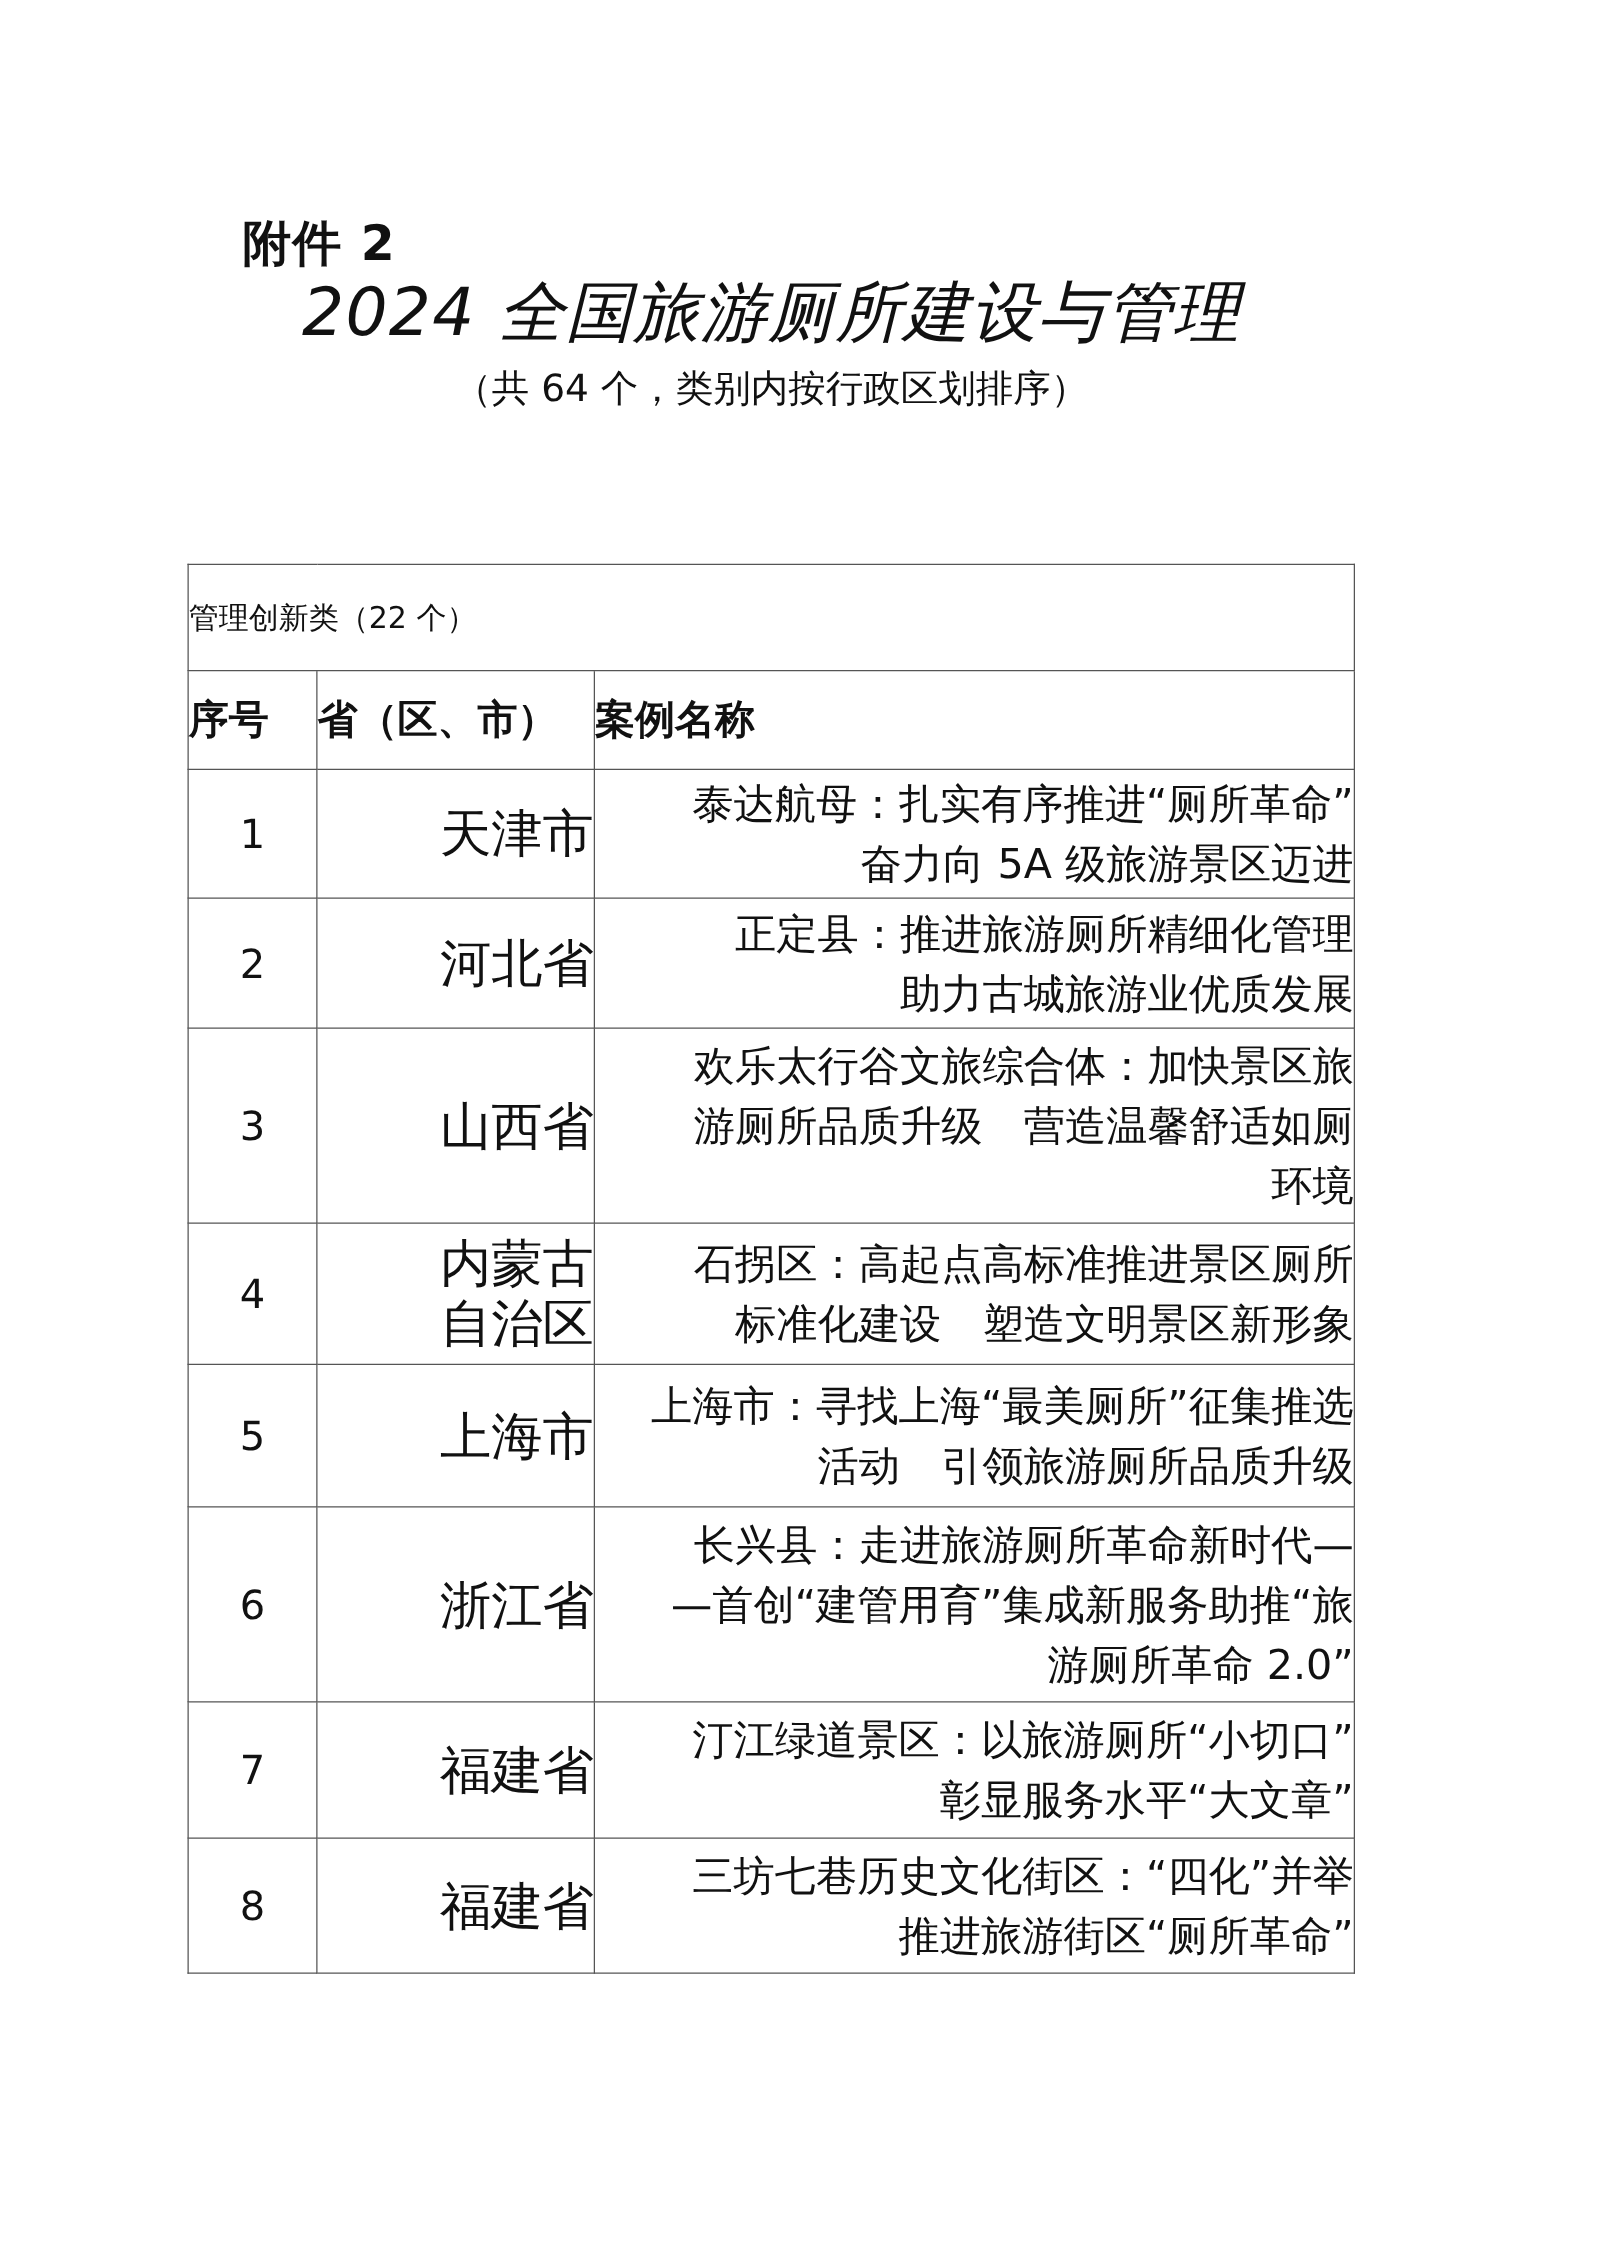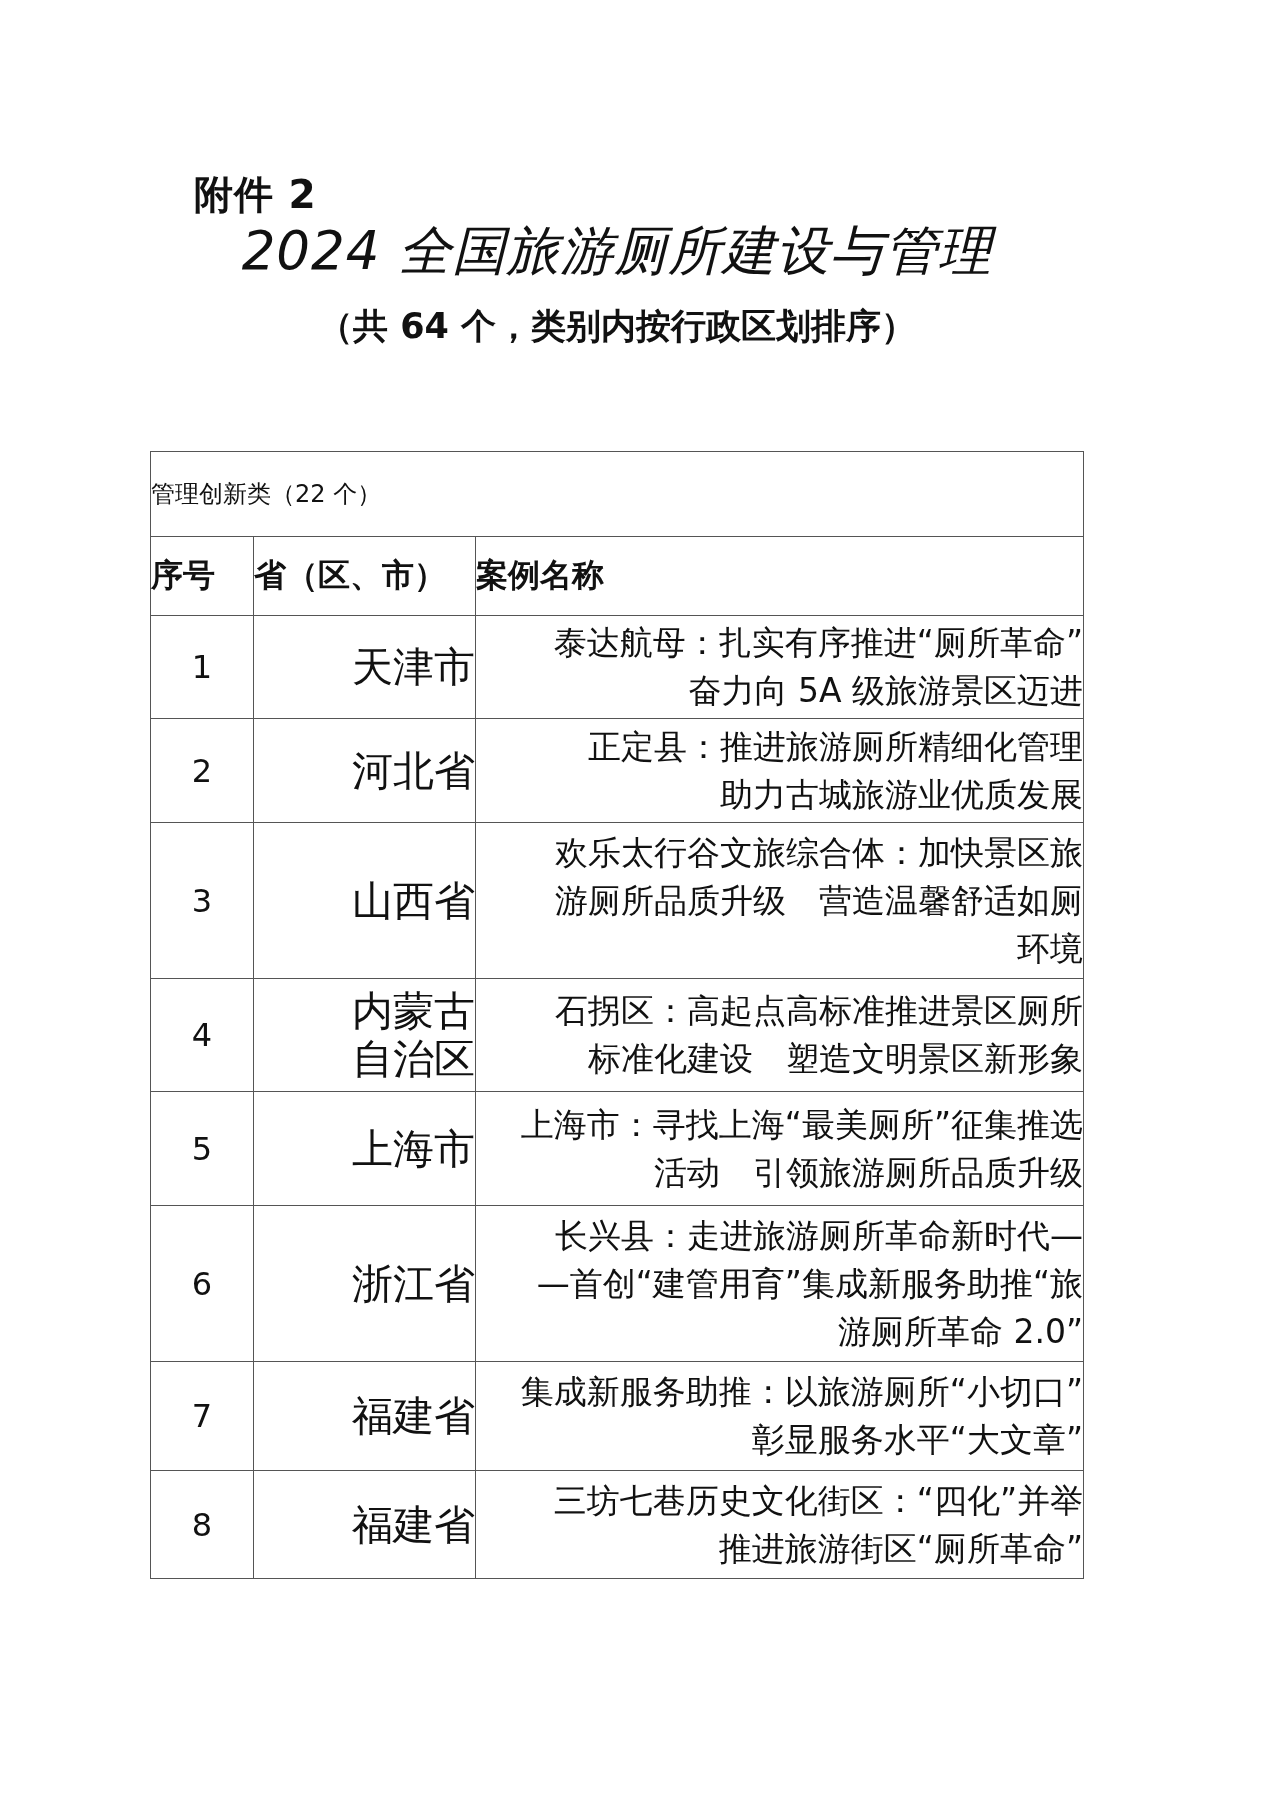--- a/index.html
+++ b/index.html
@@ -30,24 +30,23 @@
       top: 222px;
       text-align: center;
     }
     .title-line {
       font-size: 53px;
       line-height: 58px;
       letter-spacing: 1px;
       font-style: italic;
     }
     .subtitle {
-      font-size: 35px;
+      font-size: 30px;
       line-height: 56px;
-      margin-top: 18px;
-      font-weight: bold;
+      margin-top: 4px;
     }
     table.cases {
       position: absolute;
       left: 150px;
       top: 451px;
       width: 934px;
       border-collapse: collapse;
       table-layout: fixed;
     }
     table.cases td, table.cases th {
@@ -179,21 +178,21 @@
           <span class="line">—首创“建管用育”集成新服务助推“旅</span>
           <span class="line">游厕所革命 2.0”</span>
         </td>
       </tr>
       <tr style="height: 109px;">
         <td class="no">7</td>
         <td class="prov">
           <span class="line">福建省</span>
         </td>
         <td class="name">
-          <span class="line">集成新服务助推：以旅游厕所“小切口”</span>
+          <span class="line">汀江绿道景区：以旅游厕所“小切口”</span>
           <span class="line">彰显服务水平“大文章”</span>
         </td>
       </tr>
       <tr style="height: 108px;">
         <td class="no">8</td>
         <td class="prov">
           <span class="line">福建省</span>
         </td>
         <td class="name">
           <span class="line">三坊七巷历史文化街区：“四化”并举</span>

